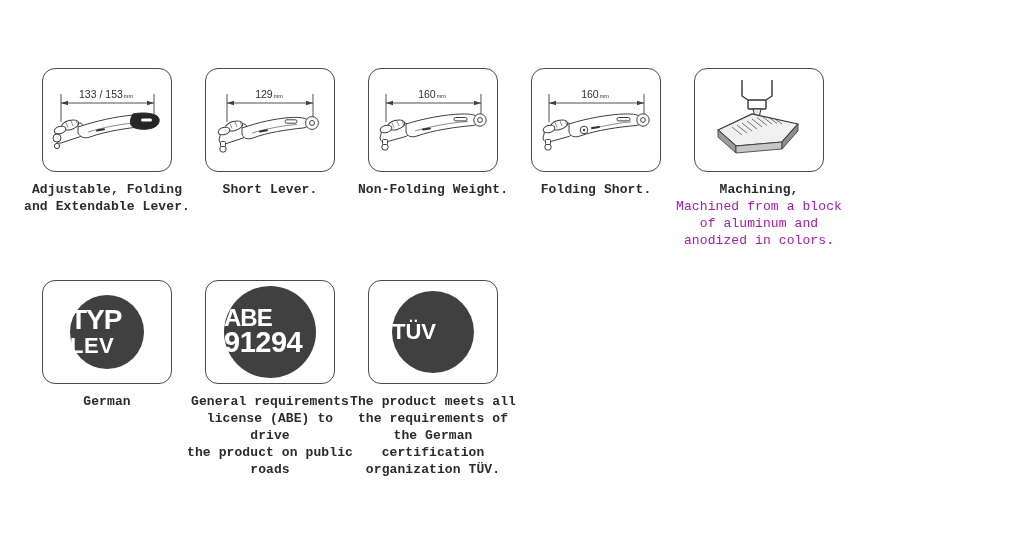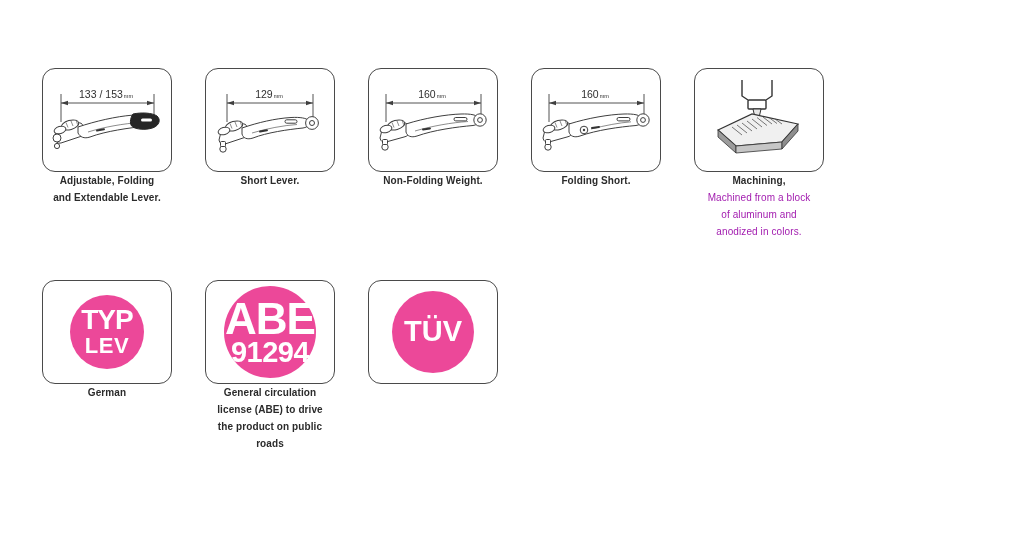--- a/index.html
+++ b/index.html
@@ -4,33 +4,33 @@
 <style>
   html,body{margin:0;padding:0;background:#ffffff;}
   .page{position:relative;width:1024px;height:533px;background:#fff;overflow:hidden;
         font-family:"Liberation Sans","DejaVu Sans",sans-serif;}
   .row{position:absolute;left:42px;display:flex;gap:33px;}
   .row1{top:68px;}
   .row2{top:280px;}
   .cell{width:130px;display:flex;flex-direction:column;align-items:center;}
   .card{width:130px;height:104px;box-sizing:border-box;border:1.4px solid #4a4a4a;
         border-radius:13px;background:#fff;display:flex;align-items:center;justify-content:center;}
-  .caption{width:168px;text-align:center;font-weight:700;font-size:10px;
-           line-height:17px;color:#2b2b2b;white-space:pre-line;letter-spacing:.1px;}
+  .caption{margin-top:9px;width:168px;text-align:center;font-weight:700;font-size:13px;
+           line-height:17px;color:#2b2b2b;white-space:pre-line;letter-spacing:.1px;font-family:Liberation Mono, monospace;}
   .caption .desc{display:block;font-weight:400;color:#a21caf;}
-  .badge{border-radius:50%;background:#ec4899;color:#ffffff;display:flex;flex-direction:column;
-         align-items:center;justify-content:center;font-weight:700;line-height:.95;}
+  .badge{border-radius:50%;background:#404040;color:#ffffff;display:flex;flex-direction:column;
+         align-items:flex-start;justify-content:center;font-weight:700;line-height:.95;}
   .badge-typ{width:74px;height:74px;}
   .badge-typ .b-top{font-size:28px;letter-spacing:-1px;}
   .badge-typ .b-bottom{font-size:22px;margin-top:2px;letter-spacing:.5px;}
   .badge-abe{width:92px;height:92px;}
-  .badge-abe .b-top{font-size:44px;letter-spacing:-1px;}
+  .badge-abe .b-top{font-size:24px;letter-spacing:-1px;}
   .badge-abe .b-bottom{font-size:29px;margin-top:-1px;letter-spacing:-.5px;}
   .badge-tuv{width:82px;height:82px;}
-  .badge-tuv .b-top{font-size:29px;letter-spacing:0;}
+  .badge-tuv .b-top{font-size:22px;letter-spacing:0;}
   svg{display:block;}
   svg text{font-family:"Liberation Sans","DejaVu Sans",sans-serif;}
   .dimnum{font-size:10.5px;fill:#2f2f2f;}
   .dimunit{font-size:5.5px;fill:#2f2f2f;}
   .wtext{font-size:15px;font-style:italic;font-weight:900;fill:#ffffff;}
 </style>
 </head>
 <body>
 
 <div class="page">
@@ -225,28 +225,33 @@
       <div class="caption">German</div>
     </div>
 
     <div class="cell">
       <div class="card">
         <div class="badge badge-abe">
           <div class="b-top">ABE</div>
           <div class="b-bottom">91294</div>
         </div>
       </div>
-      <div class="caption">General circulation
+      <div class="caption">General requirements
 license (ABE) to drive
 the product on public
 roads</div>
     </div>
 
     <div class="cell">
       <div class="card">
         <div class="badge badge-tuv">
           <div class="b-top">TÜV</div>
         </div>
       </div>
+      <div class="caption">The product meets all
+the requirements of
+the German
+certification
+organization TÜV.</div>
     </div>
 
   </div>
 </div>
 
 </body></html>

